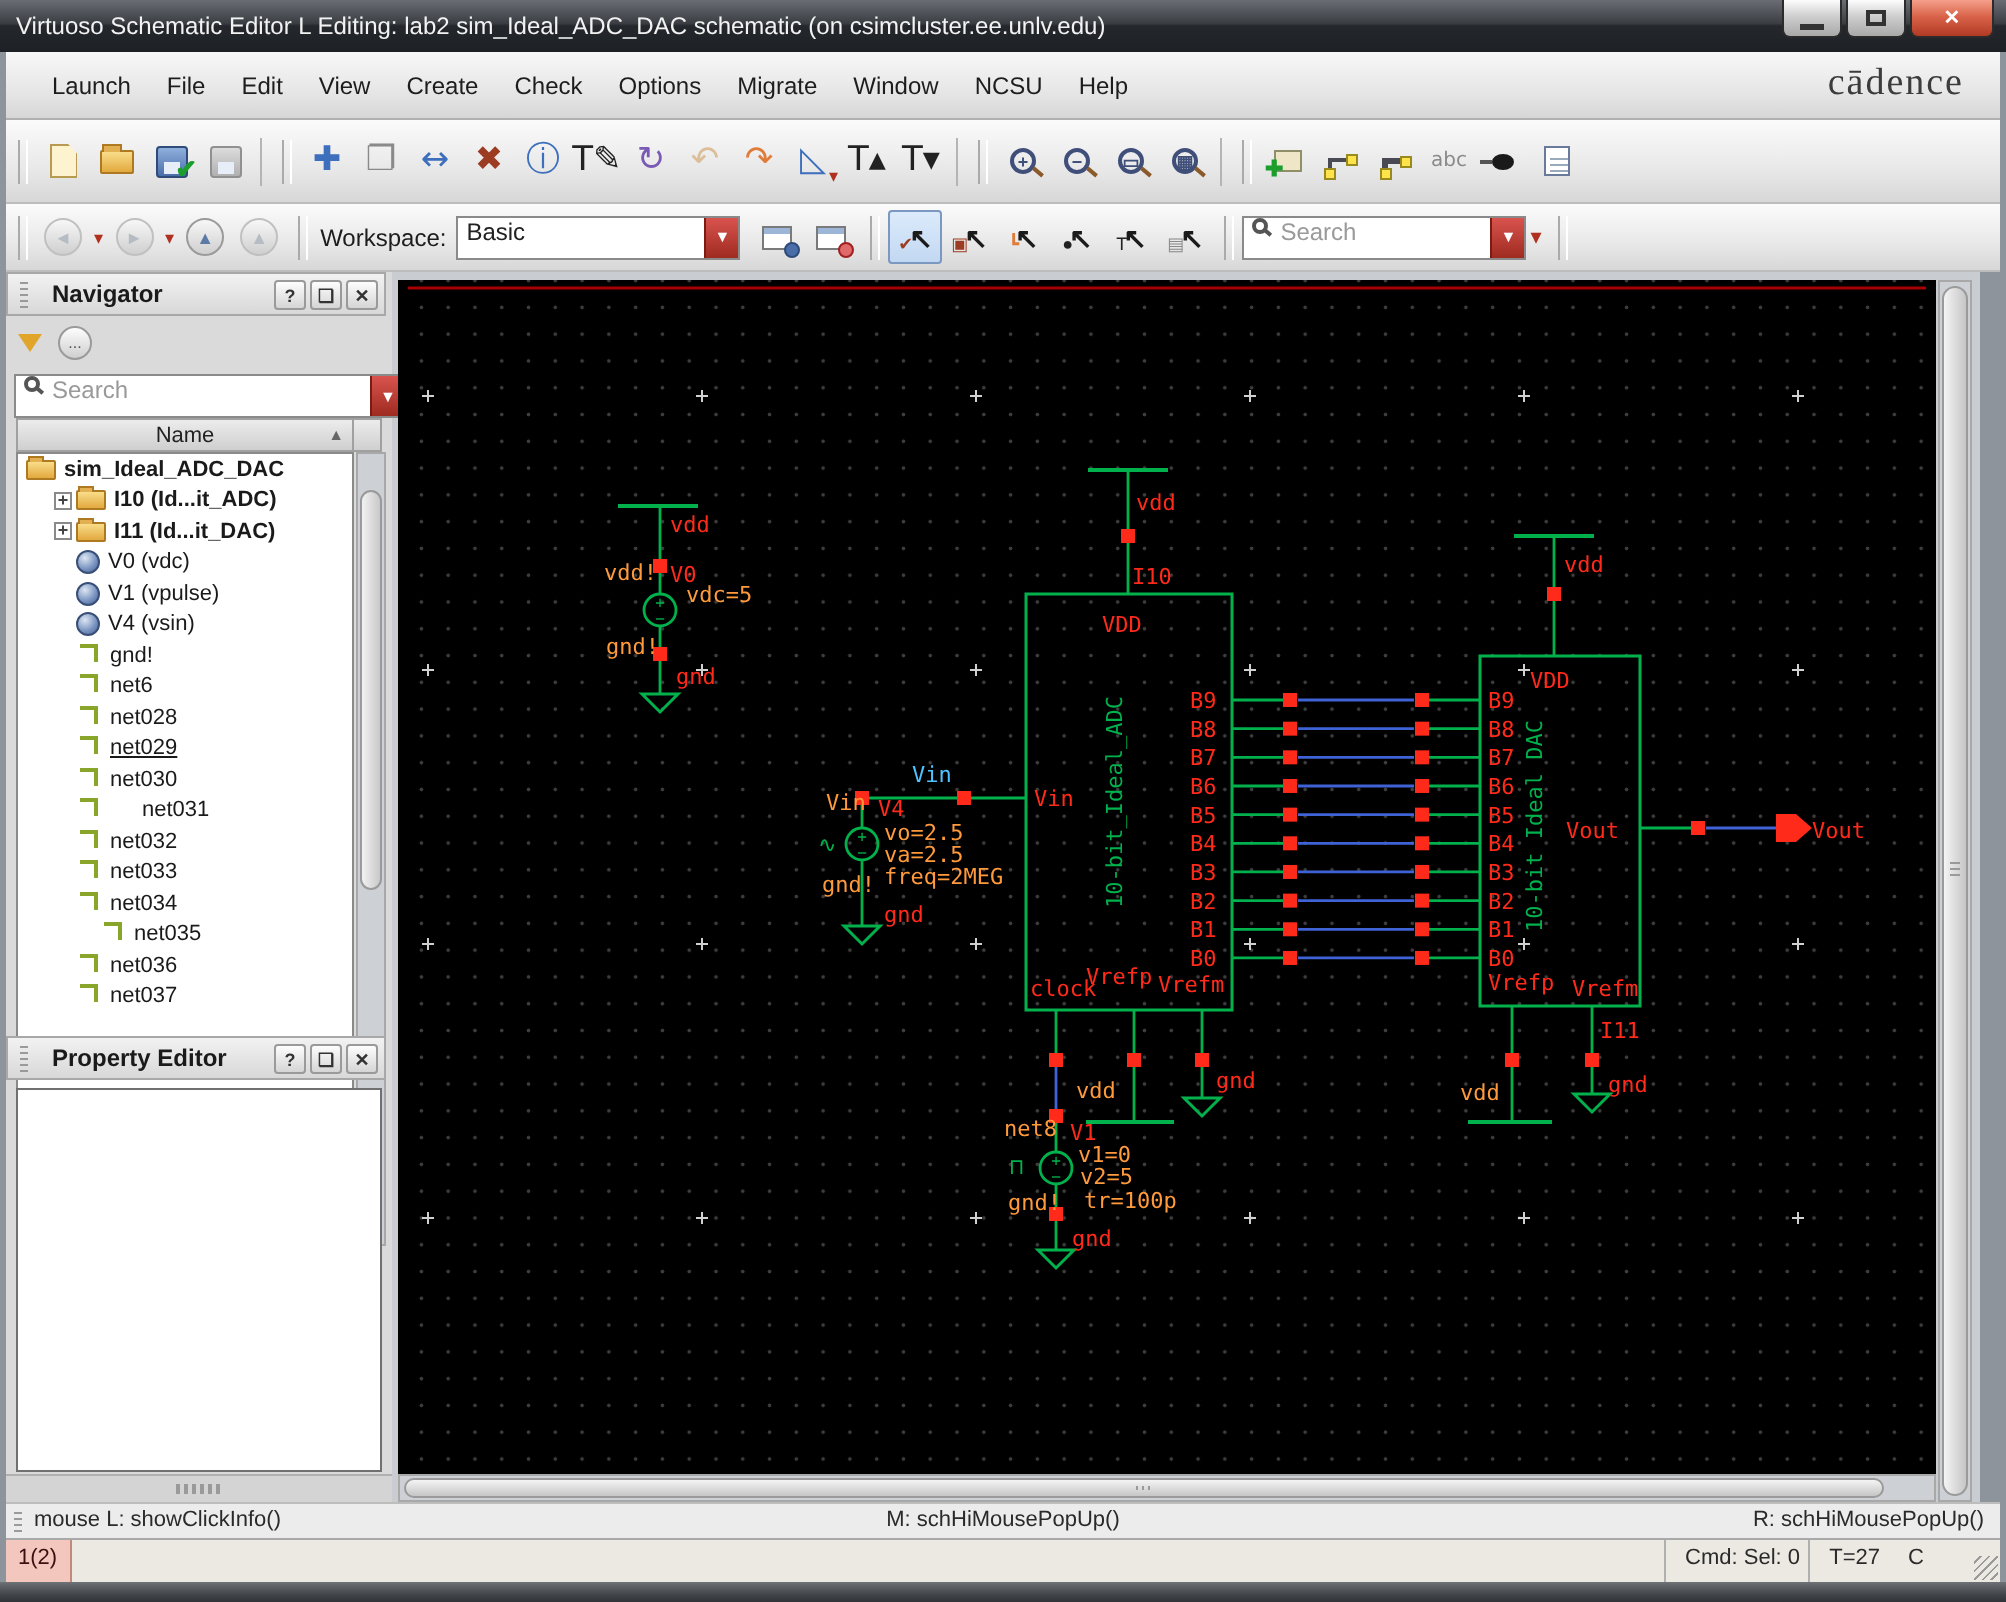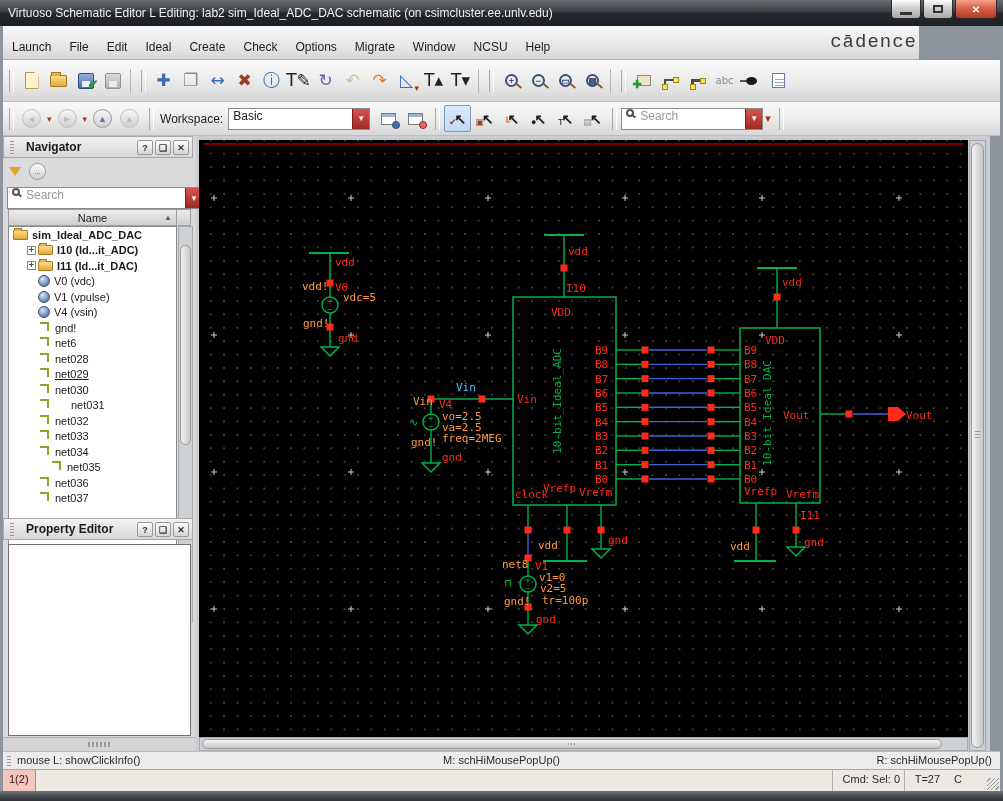--- a/index.html
+++ b/index.html
@@ -10,25 +10,25 @@
     background:linear-gradient(#6a6e74,#3a3e43 45%,#24272b 50%,#1d2024);
     color:#f2f2f2;font-size:12px;display:flex;align-items:center;padding-left:8px;}
   .winbtns{position:absolute;right:6px;top:0;display:flex;}
   .wbtn{width:30px;height:19px;border:1px solid #2b2b2b;border-top:none;border-radius:0 0 4px 4px;
     background:linear-gradient(#fdfdfd,#cfcfcf 45%,#a8a8a8);color:#333;font-size:10px;
     display:flex;align-items:center;justify-content:center;margin-left:2px;}
   .wbtn.close{width:42px;background:linear-gradient(#f5a08c,#d9644a 45%,#b03a24);color:#fff;font-weight:bold;}
   .wbtn .minglyph{width:12px;height:3px;background:#333;margin-top:8px;}
   .wbtn .maxglyph{width:10px;height:8px;border:2px solid #333;}
   
-  .menubar{position:absolute;left:3px;top:26px;width:916px;height:34px;
+  .menubar{position:absolute;left:3px;top:26px;width:997px;height:34px;
     background:linear-gradient(#f8f8f8,#e3e3e3 70%,#d6d6d6);border-bottom:1px solid #b0b0b0;
-    display:flex;align-items:flex-end;}
+    display:flex;align-items:center;padding-left:14px;}
   .menu-item{padding:5px 9px;font-size:12px;color:#1d1d1d;}
-  .logo{position:absolute;right:2px;top:5px;font-family:Liberation Mono, monospace;
+  .logo{position:absolute;right:18px;top:5px;font-family:Liberation Serif, serif;
     font-size:19px;color:#3c3c3c;letter-spacing:1px;font-weight:500;}
   
   .toolbar{position:absolute;left:3px;width:997px;background:linear-gradient(#fbfbfb,#e8e8e8 60%,#d7d7d7);
     display:flex;align-items:center;border-bottom:1px solid #bdbdbd;}
   .toolbar1{top:60px;height:42px;}
   .toolbar2{top:102px;height:34px;}
   .tgrip{width:5px;height:22px;margin:0 4px 0 6px;border-left:1px solid #aaa;border-right:1px solid #fff;}
   .tsep{width:1px;height:24px;background:#b5b5b5;margin:0 4px;}
   .tbtn{width:27px;height:27px;display:flex;align-items:center;justify-content:center;border-radius:2px;position:relative;}
   .gly{font-size:17px;line-height:1;font-family:"DejaVu Sans",sans-serif;}
@@ -172,21 +172,21 @@
           <span>✕</span>
         </div>
     </div>
   </div>
 
   <div class="menubar">
     <div style="display:flex">
         <div class="menu-item">Launch</div>
         <div class="menu-item">File</div>
         <div class="menu-item">Edit</div>
-        <div class="menu-item">Ideal</div>
+        <div class="menu-item">View</div>
         <div class="menu-item">Create</div>
         <div class="menu-item">Check</div>
         <div class="menu-item">Options</div>
         <div class="menu-item">Migrate</div>
         <div class="menu-item">Window</div>
         <div class="menu-item">NCSU</div>
         <div class="menu-item">Help</div>
       </div>
     <div class="logo">cādence</div>
   </div>

